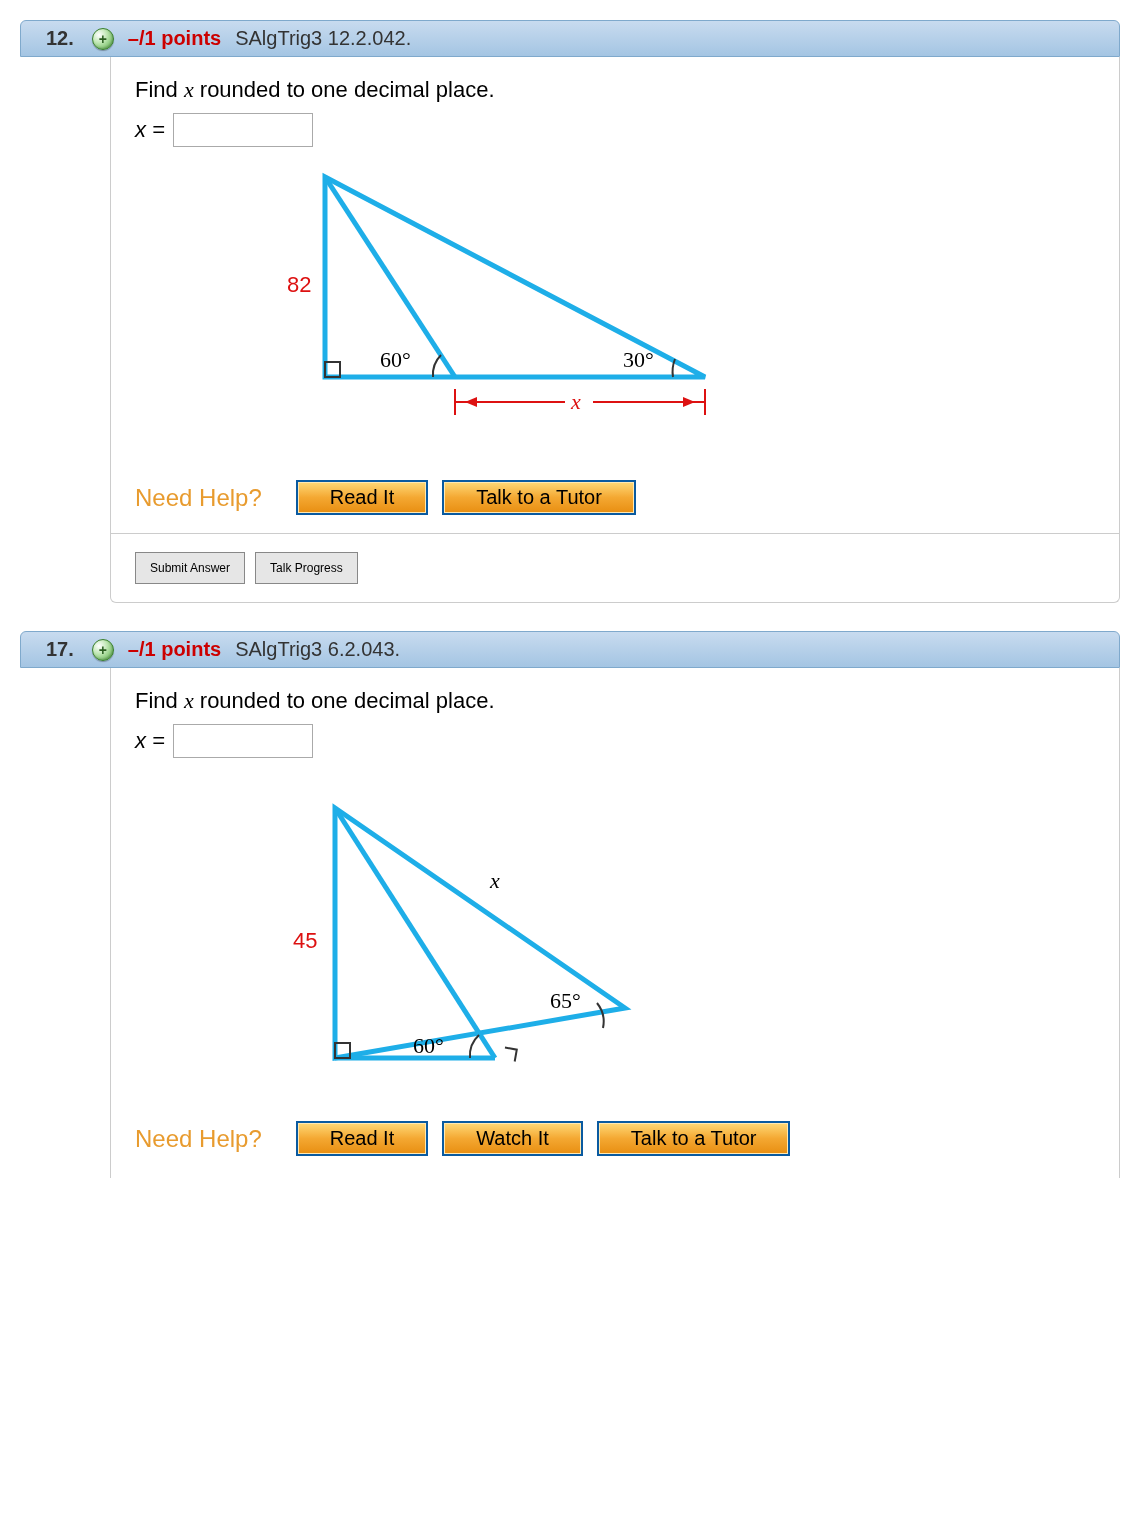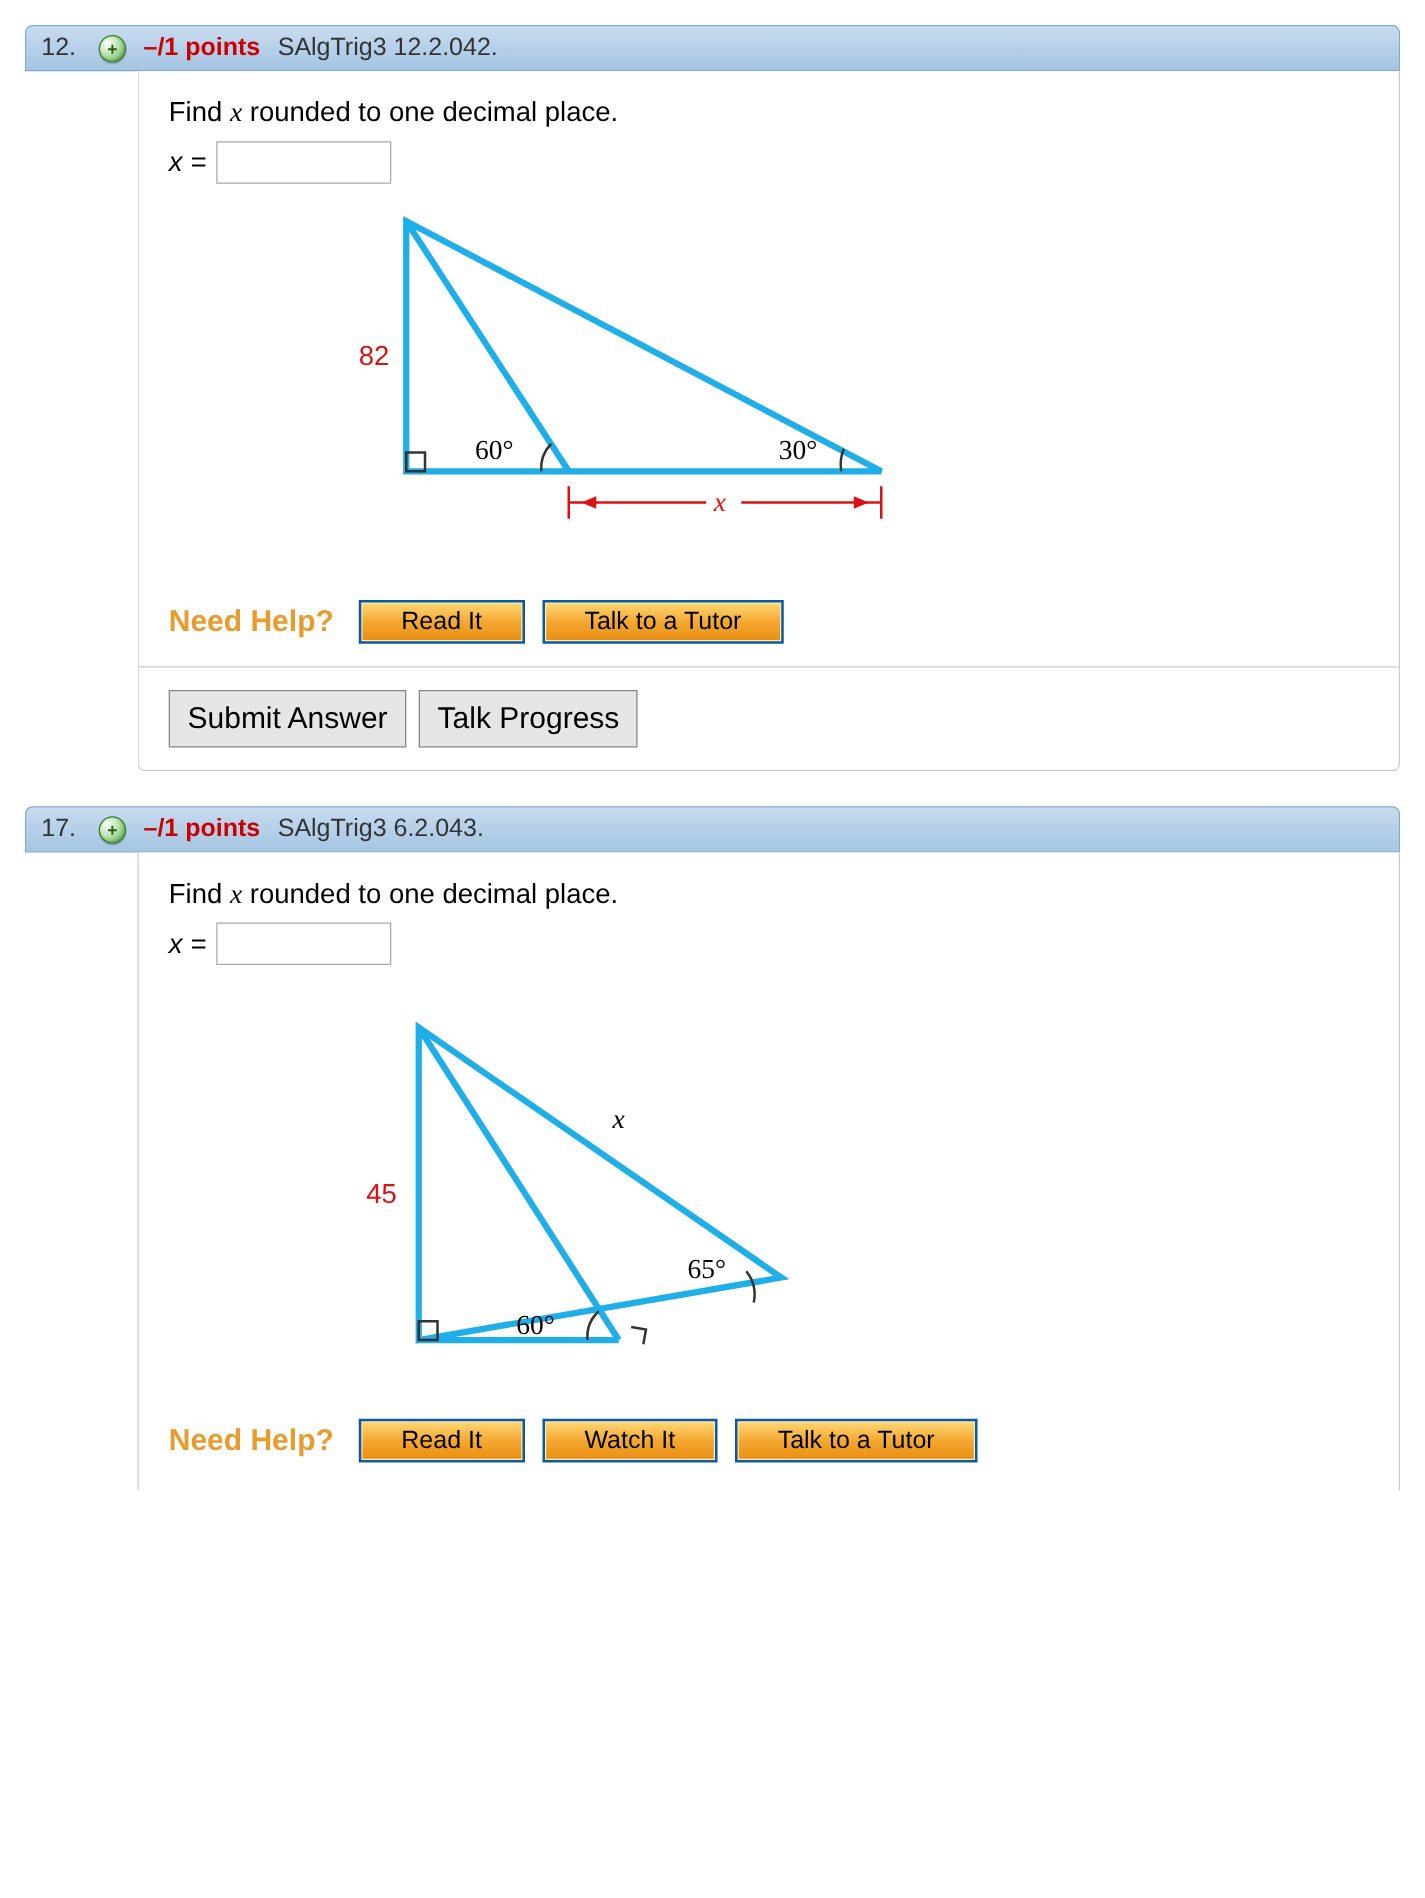--- a/index.html
+++ b/index.html
@@ -18,23 +18,24 @@
     background: linear-gradient(to bottom, #c8dbef 0%, #a4c5e3 100%);
     border: 1px solid #7fa9cc;
     border-radius: 6px 6px 0 0;
     padding: 6px 12px;
     display: flex;
     align-items: center;
     gap: 14px;
     font-size: 20px;
   }
   .q-header .qnum {
-    font-weight: normal;
+    font-weight: bold;
     color: #333;
     margin-right: 4px;
+    margin-left: 13px;
   }
   .plus-badge {
     display: inline-flex;
     align-items: center;
     justify-content: center;
     width: 20px;
     height: 20px;
     border-radius: 50%;
     background: radial-gradient(circle at 30% 30%, #fff, #bfe7b3 40%, #4fa93e);
     border: 1px solid #3a802c;
@@ -84,23 +85,23 @@
   }
   .help-row {
     display: flex;
     align-items: center;
     gap: 14px;
     margin-top: 18px;
     padding-bottom: 18px;
   }
   .need-help {
     color: #e89b2e;
-    font-weight: bold;
+    font-weight: normal;
     font-size: 24px;
-    margin-right: 6px;
+    margin-right: 20px;
   }
   .help-btn {
     background: linear-gradient(to bottom, #ffd977 0%, #f4a832 50%, #e88e11 100%);
     border: 2px solid #0a5aa0;
     padding: 4px 32px;
     font-weight: normal;
     font-size: 20px;
     color: #000;
     cursor: pointer;
     box-shadow: inset 0 0 0 1px #ffe9b3;
@@ -109,21 +110,21 @@
     border-top: 1px solid #ccc;
     margin: 0 -24px -18px -24px;
     padding: 18px 24px;
     display: flex;
     gap: 10px;
   }
   .gray-btn {
     background: #e6e6e6;
     border: 1px solid #888;
     padding: 8px 14px;
-    font-size: 24px;
+    font-size: 12px;
     cursor: pointer;
   }
   
   .diag-label {
     font-family: "Times New Roman", serif;
     font-size: 22px;
   }
   .diag-red {
     fill: #d11;
     font-family: Arial, sans-serif;

